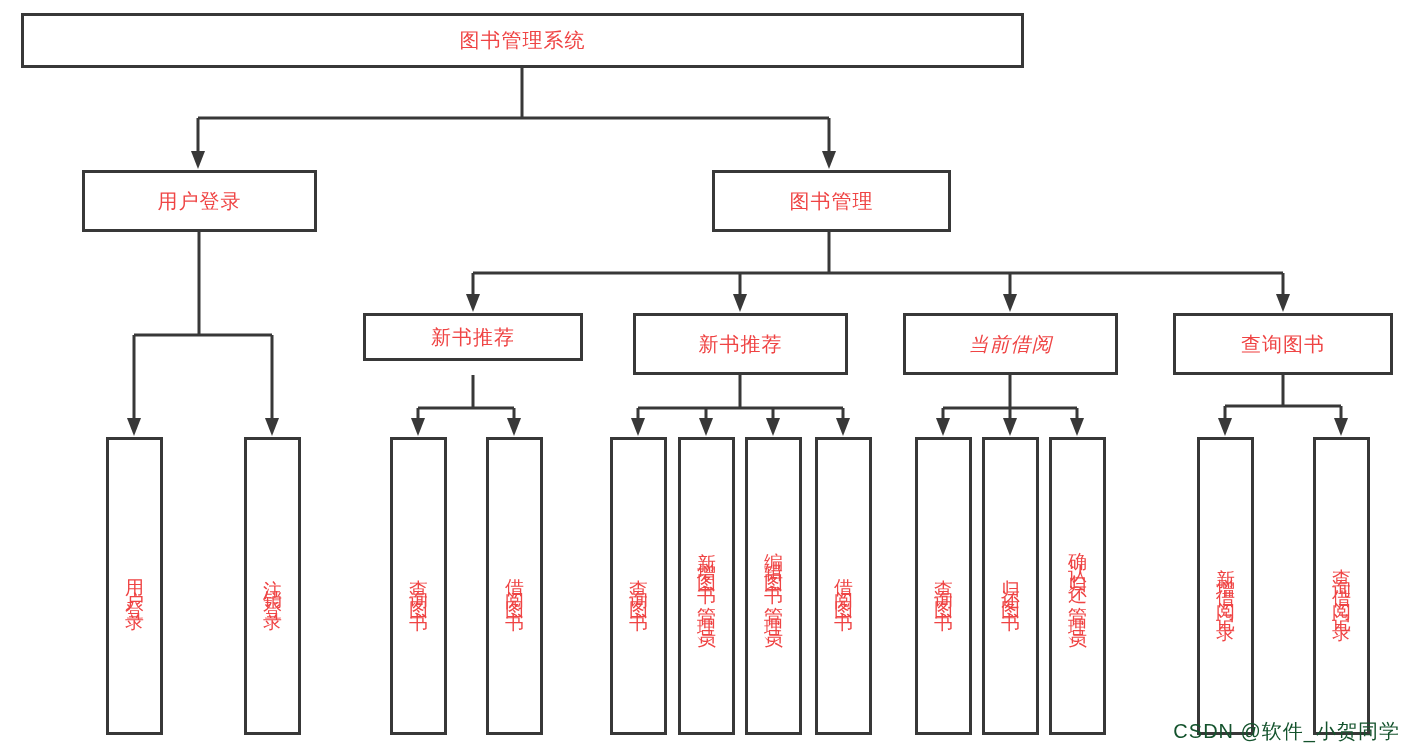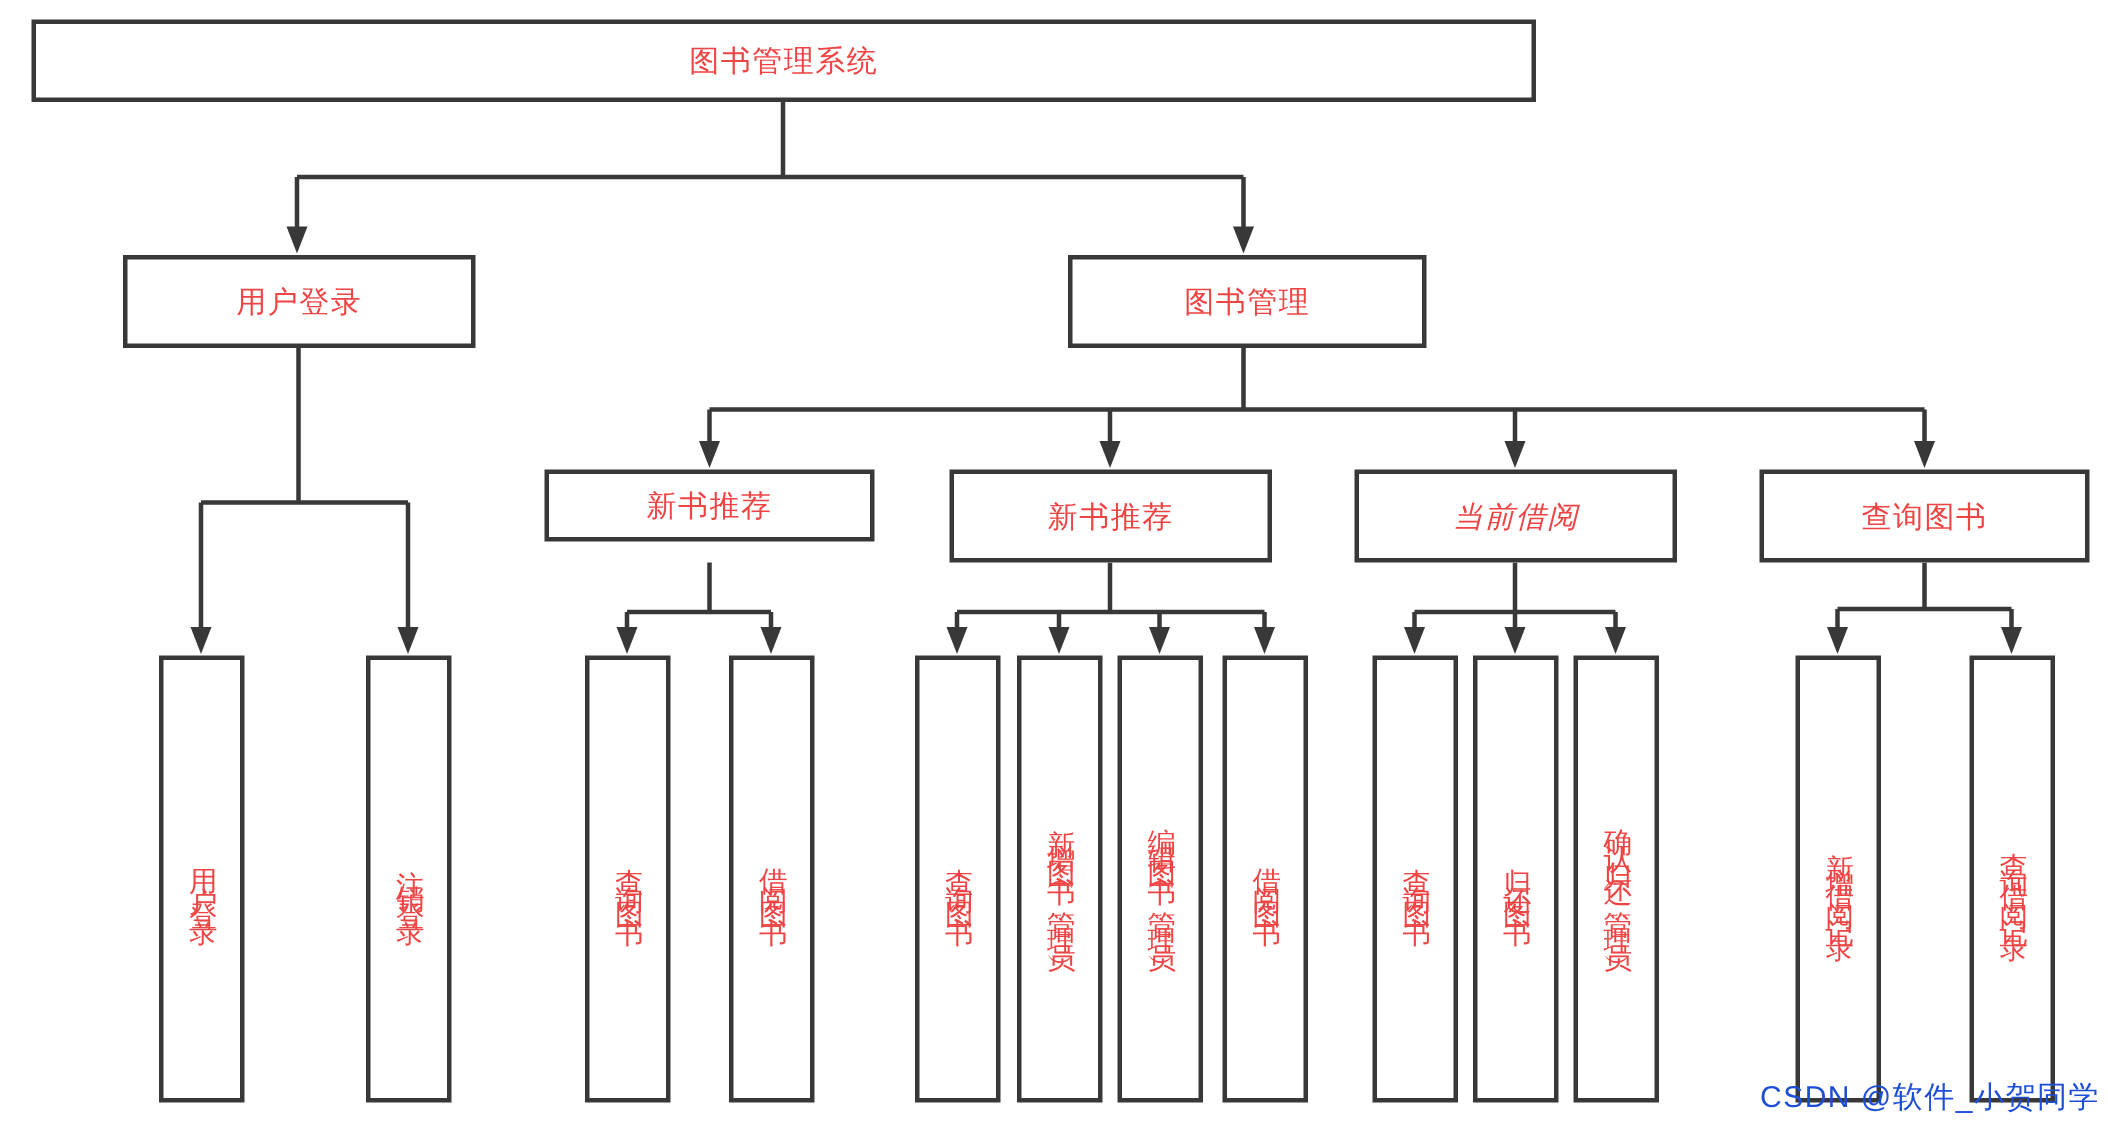--- a/index.html
+++ b/index.html
@@ -52,21 +52,21 @@
   .leaf-b1 { left: 390px; }  .leaf-b2 { left: 486px; }
   .leaf-c1 { left: 610px; }  .leaf-c2 { left: 678px; }
   .leaf-c3 { left: 745px; }  .leaf-c4 { left: 815px; }
   .leaf-d1 { left: 915px; }  .leaf-d2 { left: 982px; }  .leaf-d3 { left: 1049px; }
   .leaf-e1 { left: 1197px; } .leaf-e2 { left: 1313px; }
   .watermark {
     position: absolute;
     right: 5px;
     bottom: 2px;
     font-size: 20px;
-    color: #1d4ed8;
+    color: #14532d;
     letter-spacing: 1px;
     z-index: 5;
     white-space: nowrap;
   }
   .line { stroke: #383838; stroke-width: 3; fill: none; }
   .arrow { fill: #383838; stroke: none; }
 </style>
 </head>
 <body>
 

